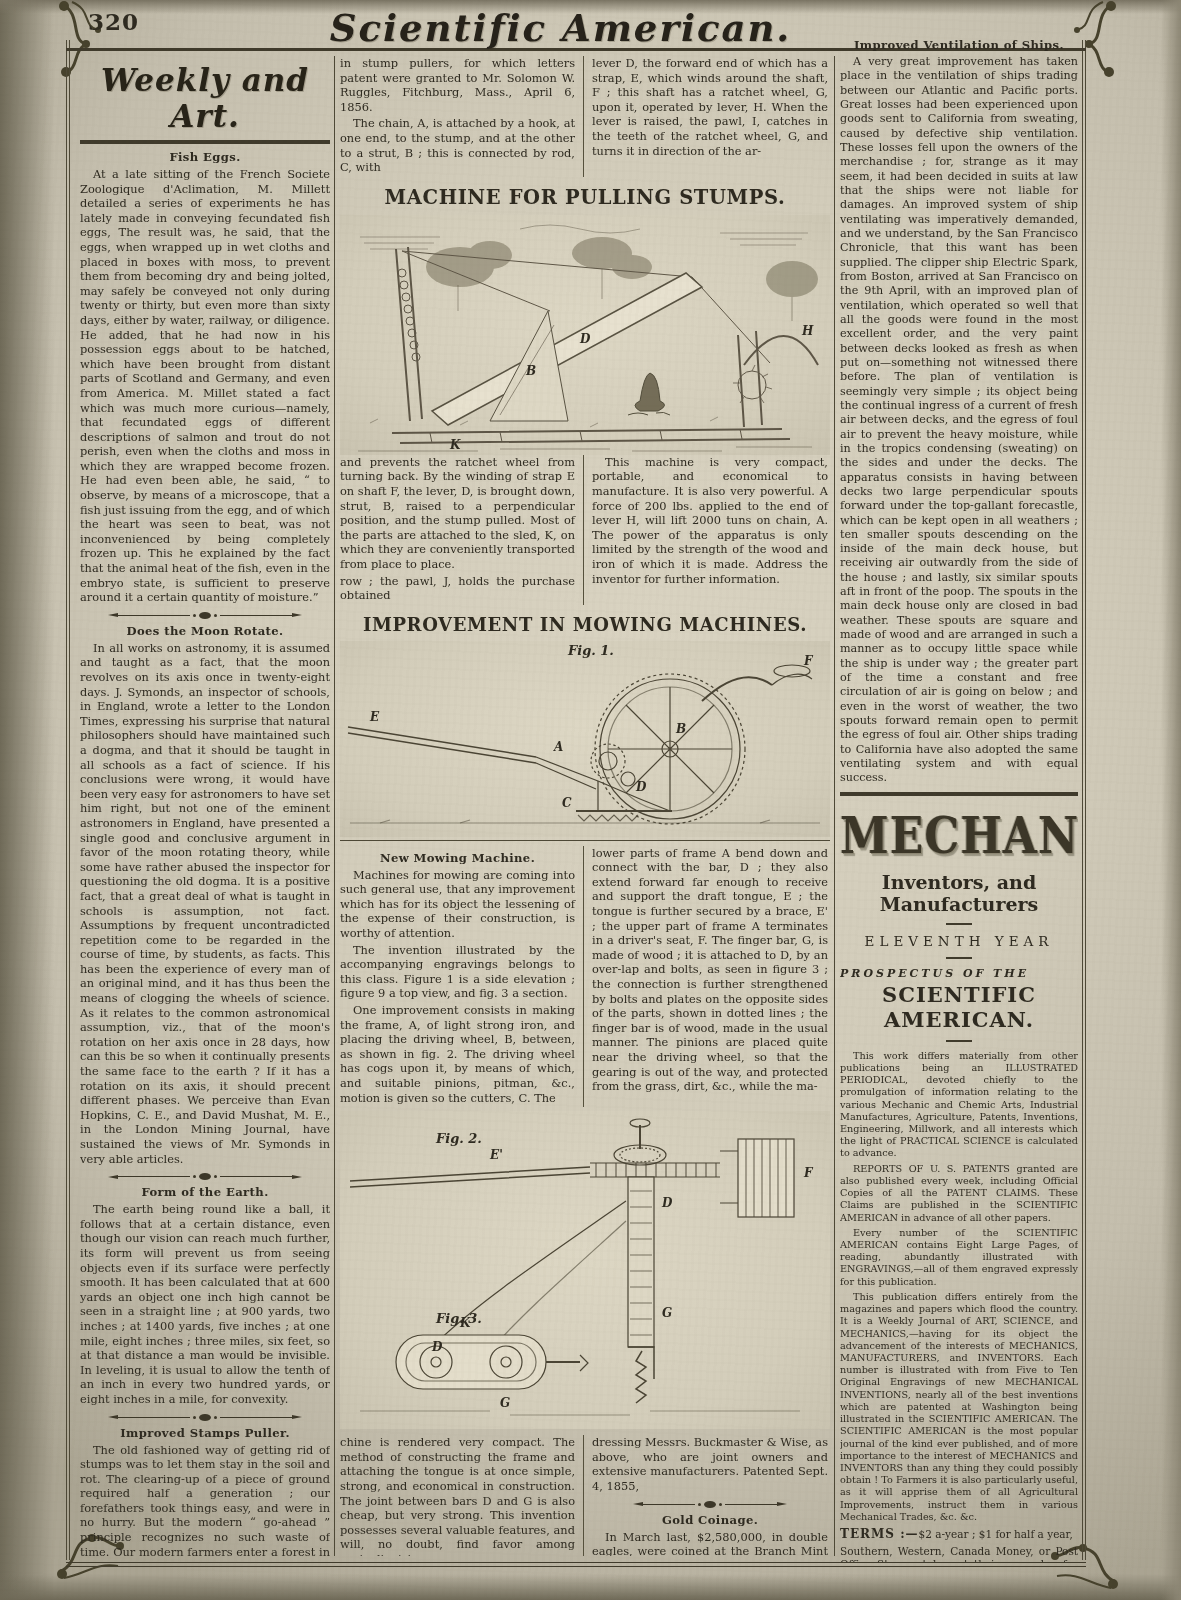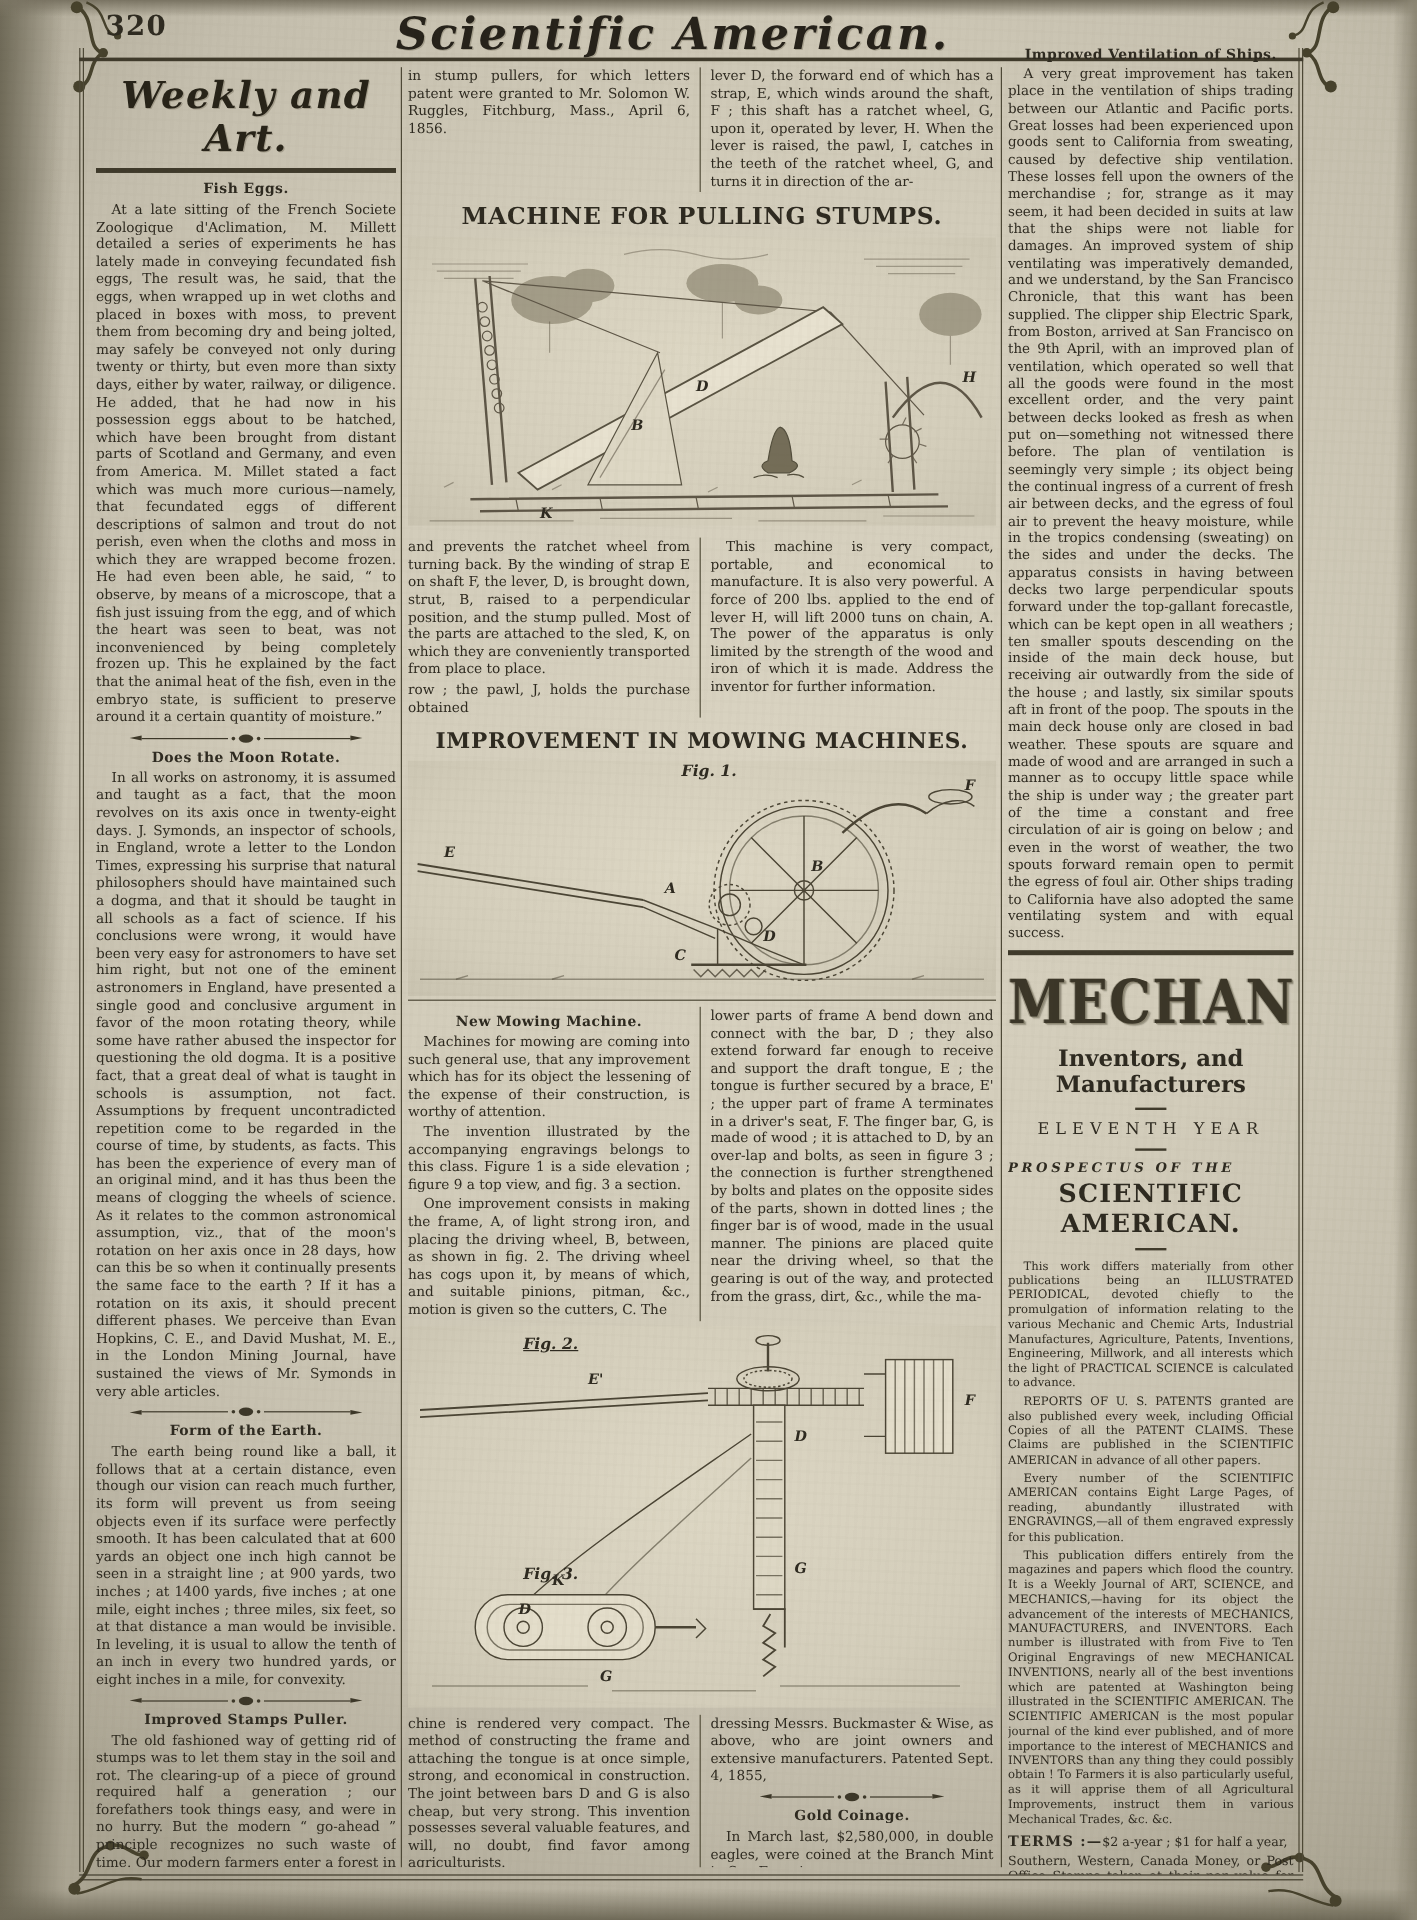--- a/index.html
+++ b/index.html
@@ -186,20 +186,21 @@
 
     <h3 class="subhead">Improved Stamps Puller.</h3>
     <p class="body">The old fashioned way of getting rid of stumps was to let them stay in the soil and rot.  The clearing-up of a piece of ground required half a generation ;  our forefathers took things easy, and were in no hurry.  But the modern “ go-ahead ” principle recognizes no such waste of time.  Our modern farmers enter a forest in the morning, fell the trees, cut them into lumber, and pull the stumps, all by machinery ;  in the afternoon they plow the ground, and seed it down into smooth meadows.</p>
 
   </div>
 
   <div class="col" id="mid-col">
     <div class="cols">
       <div class="subcol l">
         <p class="body noindent">in stump pullers, for which letters patent were granted to Mr. Solomon W. Ruggles, Fitchburg, Mass., April 6, 1856.</p>
+        <p class="body">The chain, A, is attached by a hook, at one end, to the stump, and at the other to a strut, B ;  this is connected by rod, C, with</p>
       </div>
       <div class="subcol r">
         <p class="body noindent">lever D, the forward end of which has a strap, E, which winds around the shaft, F ;  this shaft has a ratchet wheel, G, upon it, operated by lever, H.  When the lever is raised, the pawl, I, catches in the teeth of the ratchet wheel, G, and turns it in direction of the ar-</p>
       </div>
     </div>
 
     <h2 class="headline">MACHINE FOR PULLING STUMPS.</h2>
 
     <div class="engraving" style="height:240px;">
       <svg width="490" height="240" viewBox="0 0 490 240">
@@ -261,21 +262,21 @@
             <path d="M30,208 l8,-4 M120,210 l8,-4 M250,212 l8,-4 M370,206 l8,-4"></path>
           </g>
         </g>
         <text class="svg-letter" x="240" y="128">D</text>
         <text class="svg-letter" x="186" y="160">B</text>
         <text class="svg-letter" x="110" y="234">K</text>
         <text class="svg-letter" x="462" y="120">H</text>
       </svg>
     </div>
 
-    <div class="cols" style="margin-top:10px;">
+    <div class="cols" style="margin-top:0;">
       <div class="subcol l">
         <p class="body noindent">and prevents the ratchet wheel from turning back.  By the winding of strap E on shaft F, the lever, D, is brought down, strut, B, raised to a perpendicular position, and the stump pulled.  Most of the parts are attached to the sled, K, on which they are conveniently transported from place to place.</p>
         <p class="body noindent">row ;  the pawl, J, holds the purchase obtained</p>
       </div>
       <div class="subcol r">
         <p class="body">This machine is very compact, portable, and economical to manufacture.  It is also very powerful.  A force of 200 lbs. applied to the end of lever H, will lift 2000 tuns on chain, A.  The power of the apparatus is only limited by the strength of the wood and iron of which it is made.  Address the inventor for further information.</p>
       </div>
     </div>
 
     <h2 class="headline sm">IMPROVEMENT IN MOWING MACHINES.</h2>
@@ -325,21 +326,21 @@
         <p class="body">Machines for mowing are coming into such general use, that any improvement which has for its object the lessening of the expense of their construction, is worthy of attention.</p>
         <p class="body">The invention illustrated by the accompanying engravings belongs to this class.  Figure 1 is a side elevation ;  figure 9 a top view, and fig. 3 a section.</p>
         <p class="body">One improvement consists in making the frame, A, of light strong iron, and placing the driving wheel, B, between, as shown in fig. 2.  The driving wheel has cogs upon it, by means of which, and suitable pinions, pitman, &amp;c., motion is given so the cutters, C.  The</p>
       </div>
       <div class="subcol r">
         <p class="body noindent">lower parts of frame A bend down and connect with the bar, D ;  they also extend forward far enough to receive and support the draft tongue, E ;  the tongue is further secured by a brace, E' ;  the upper part of frame A terminates in a driver's seat, F.  The finger bar, G, is made of wood ;  it is attached to D, by an over-lap and bolts, as seen in figure 3 ;  the connection is further strengthened by bolts and plates on the opposite sides of the parts, shown in dotted lines ;  the finger bar is of wood, made in the usual manner.  The pinions are placed quite near the driving wheel, so that the gearing is out of the way, and protected from the grass, dirt, &amp;c., while the ma-</p>
       </div>
     </div>
 
     <div class="engraving" style="height:318px;margin-top:4px;">
-      <span class="fig-label" style="left:96px;top:8px;text-decoration:underline;">Fig. 2.</span>
+      <span class="fig-label" style="left:96px;top:20px;">Fig. 2.</span>
       <span class="fig-label" style="left:96px;top:200px;">Fig. 3.</span>
       <svg width="490" height="318" viewBox="0 0 490 318">
         <g stroke="#4a4434" stroke-width="1.2" fill="none">
 
           <path d="M10,70 L250,56 M10,76 L250,62" stroke-width="1.5"></path>
           <path d="M250,52 h130 M250,66 h130"></path>
           <g opacity=".8">
               <path d="M256,52 v14 M266,52 v14 M276,52 v14 M286,52 v14 M296,52 v14 M306,52 v14 M316,52 v14 M326,52 v14 M336,52 v14 M346,52 v14 M356,52 v14 M366,52 v14 M376,52 v14"></path>
             </g>
 

